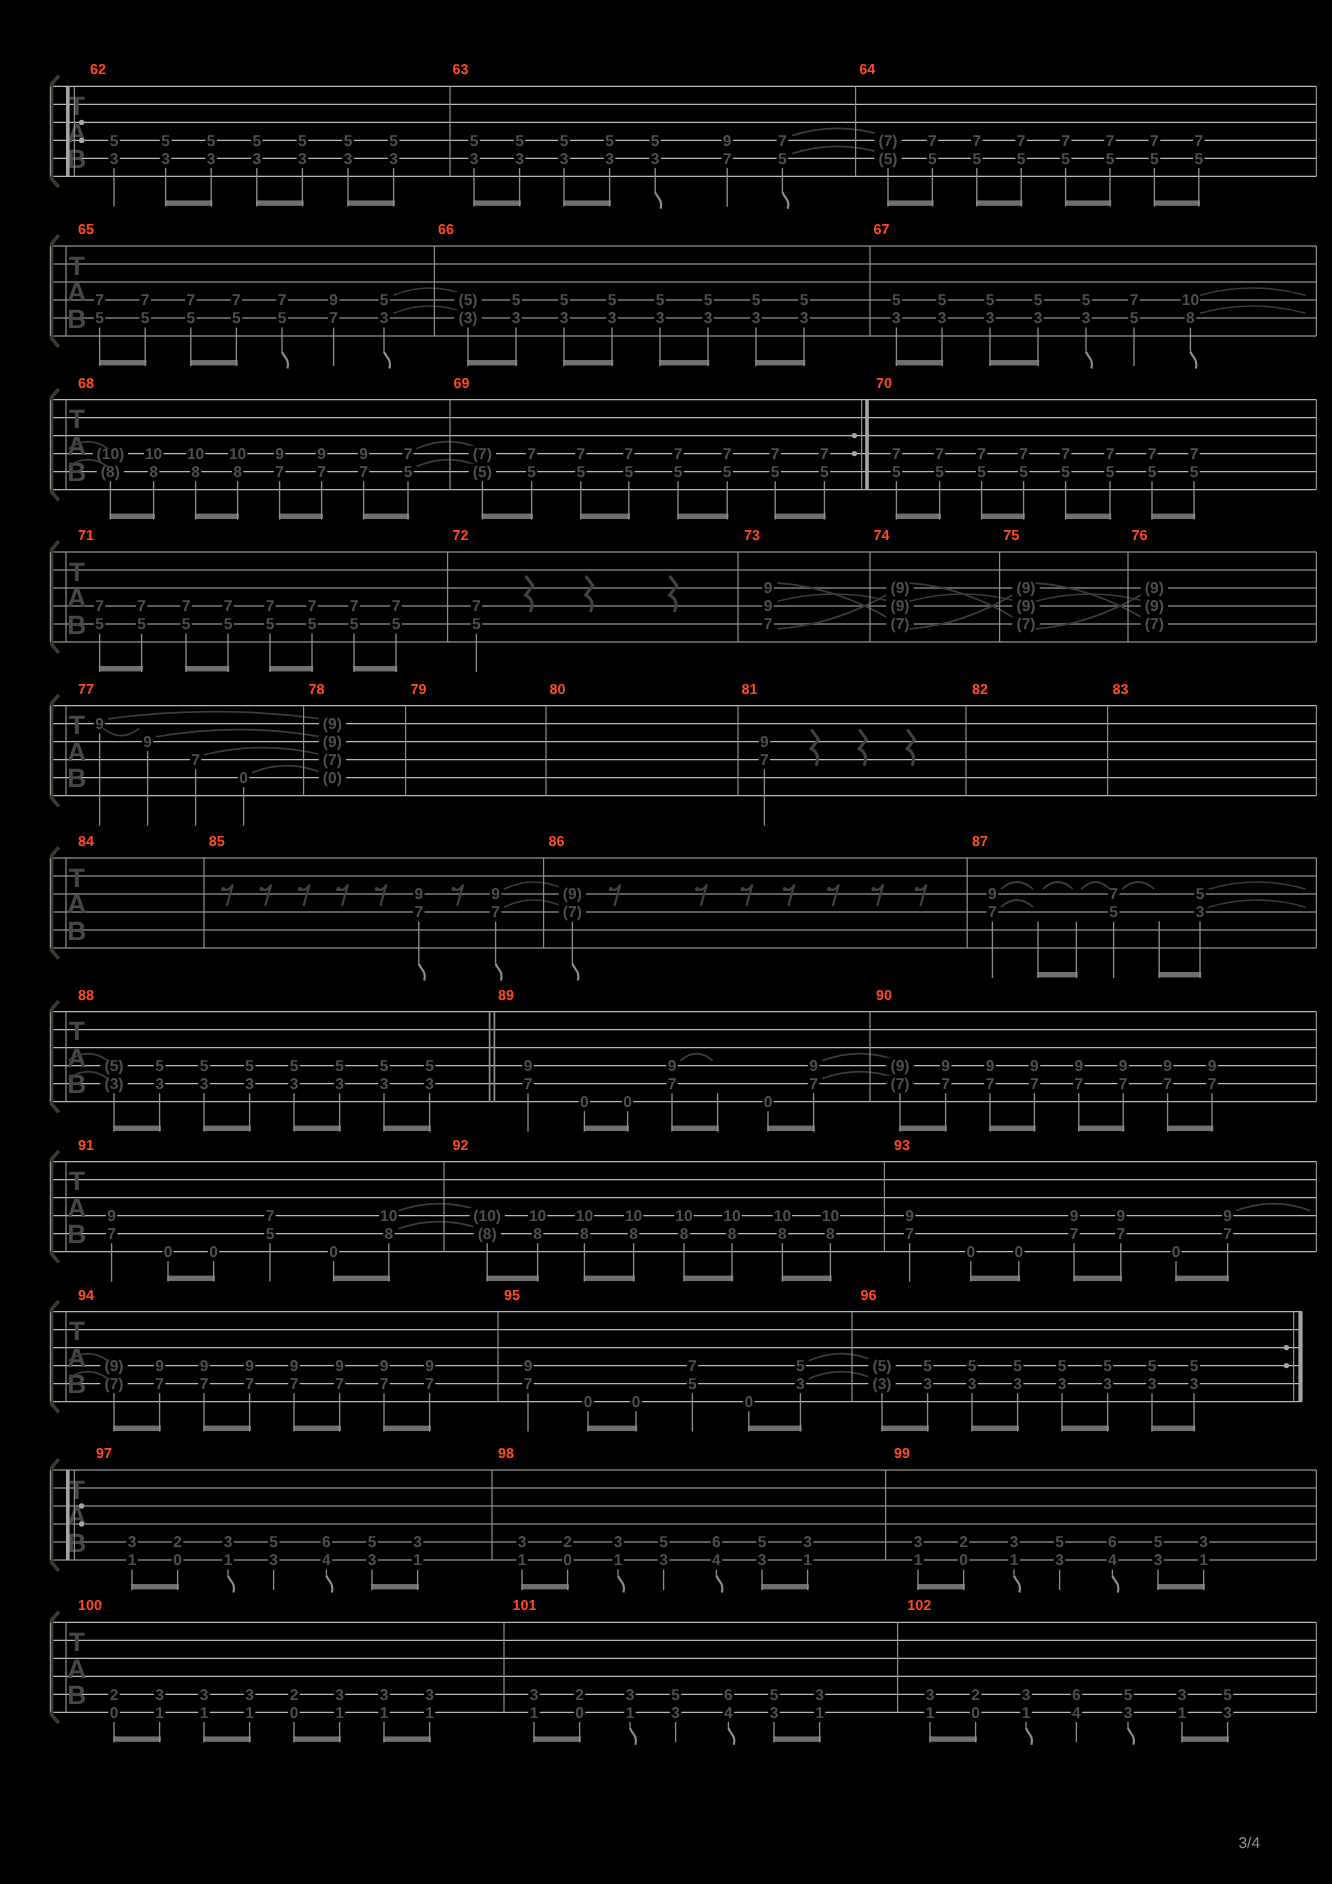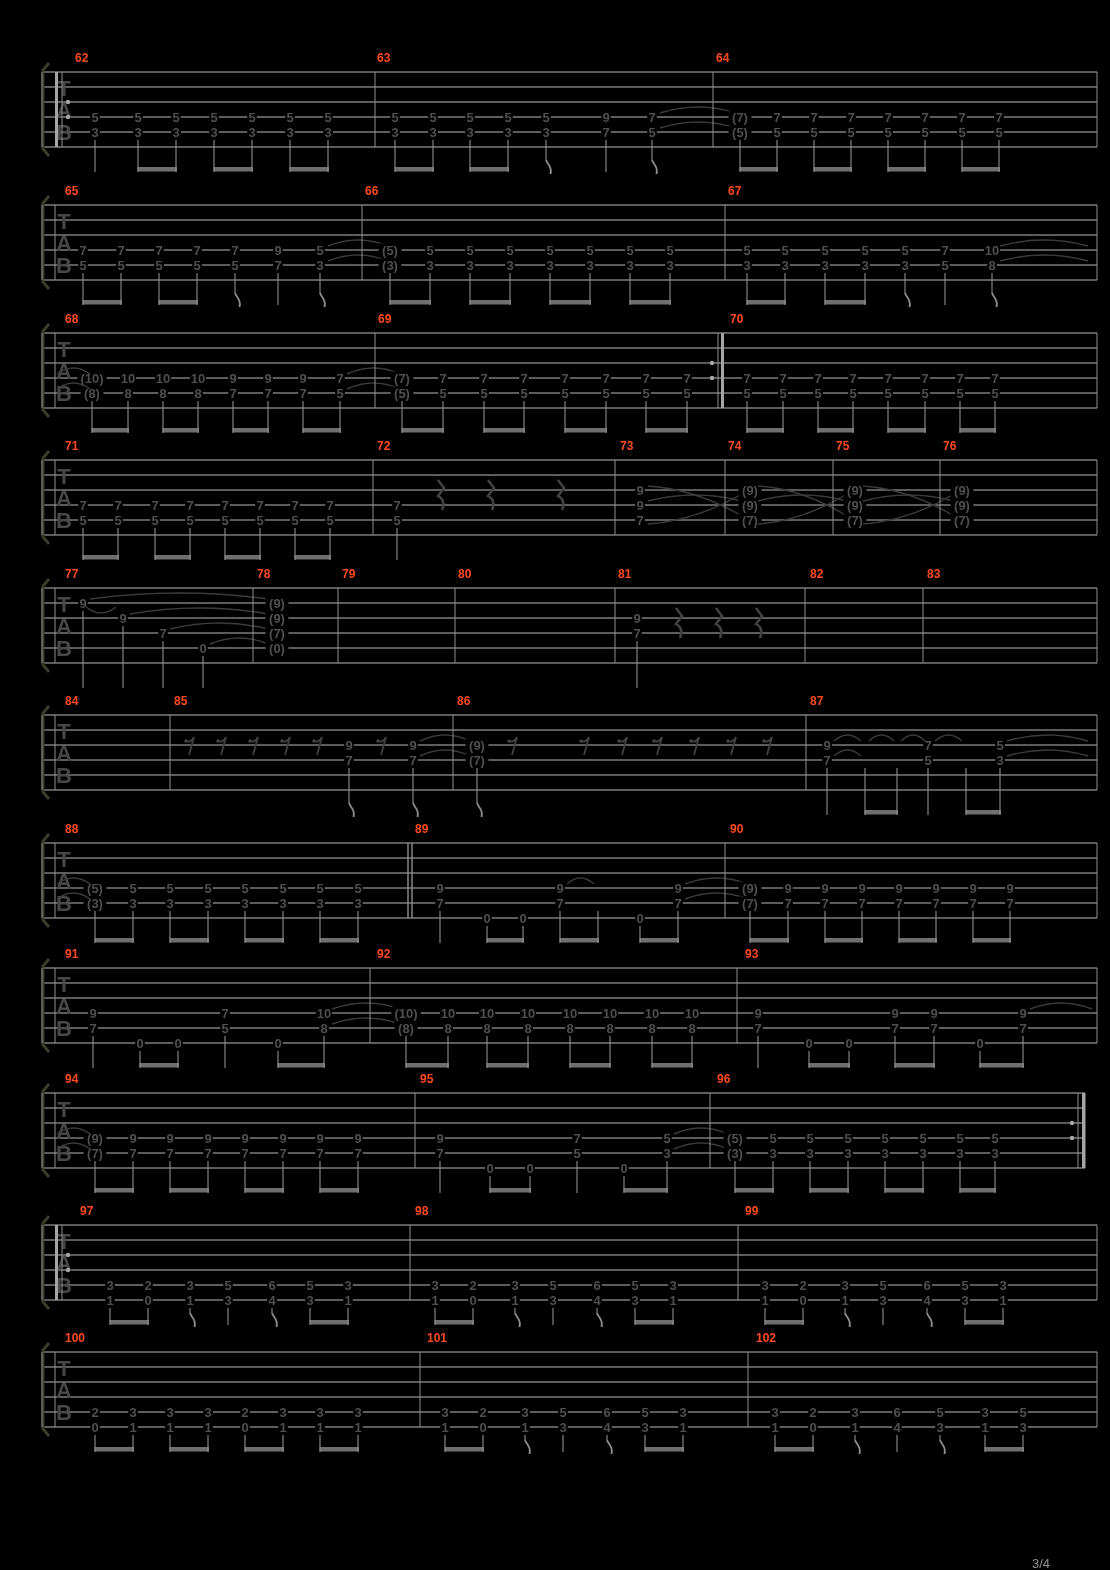--- a/index.html
+++ b/index.html
@@ -1,20 +1,20 @@
 <!DOCTYPE html>
 <html><head>
 <meta charset="utf-8">
 <style>
   html,body{margin:0;padding:0;background:#000;}
   #page{position:relative;width:1110px;height:1570px;background:#000;overflow:hidden;
         font-family:"Liberation Sans",sans-serif;}
   #score{position:absolute;left:0;top:0;}
   #page-indicator{position:absolute;left:1032px;top:1528px;color:#8f8f8f;
-        font-size:13px;font-family:"Liberation Sans",sans-serif;margin-top:28px;}
+        font-size:13px;font-family:"Liberation Sans",sans-serif;}
 </style>
 </head>
 <body>
 
 <div id="page">
   <svg id="score" width="1110" height="1570" viewBox="0 0 1110 1570">
       <g>
         <line x1="42" y1="72" x2="1097" y2="72" stroke="#b9b9b9" stroke-width="1"></line>
         <line x1="42" y1="87" x2="1097" y2="87" stroke="#b9b9b9" stroke-width="1"></line>
         <line x1="42" y1="102" x2="1097" y2="102" stroke="#b9b9b9" stroke-width="1"></line>

